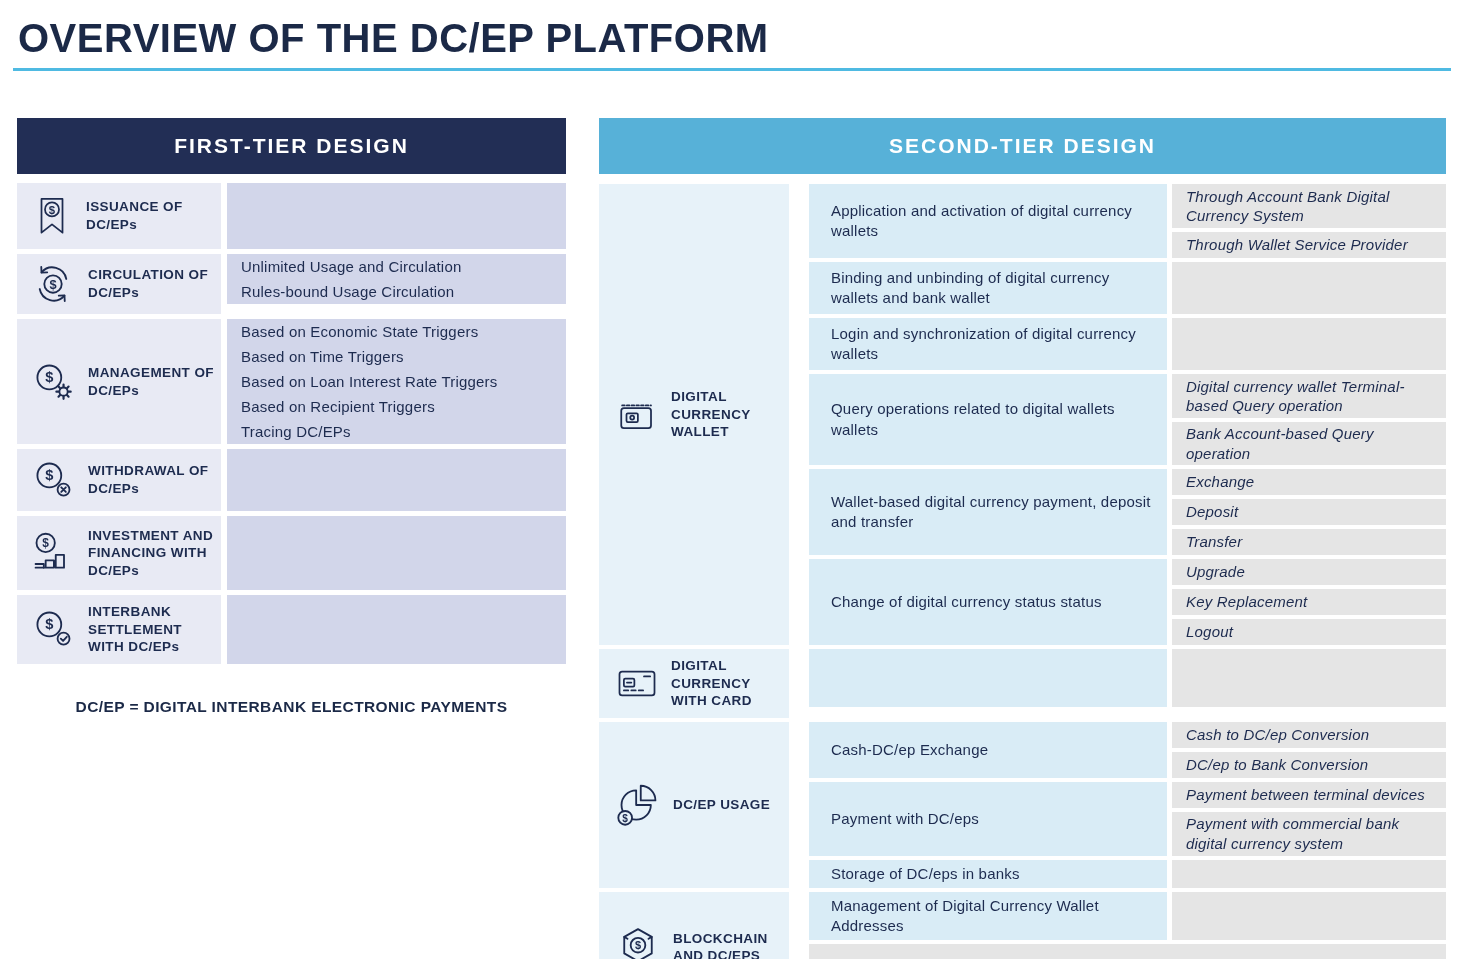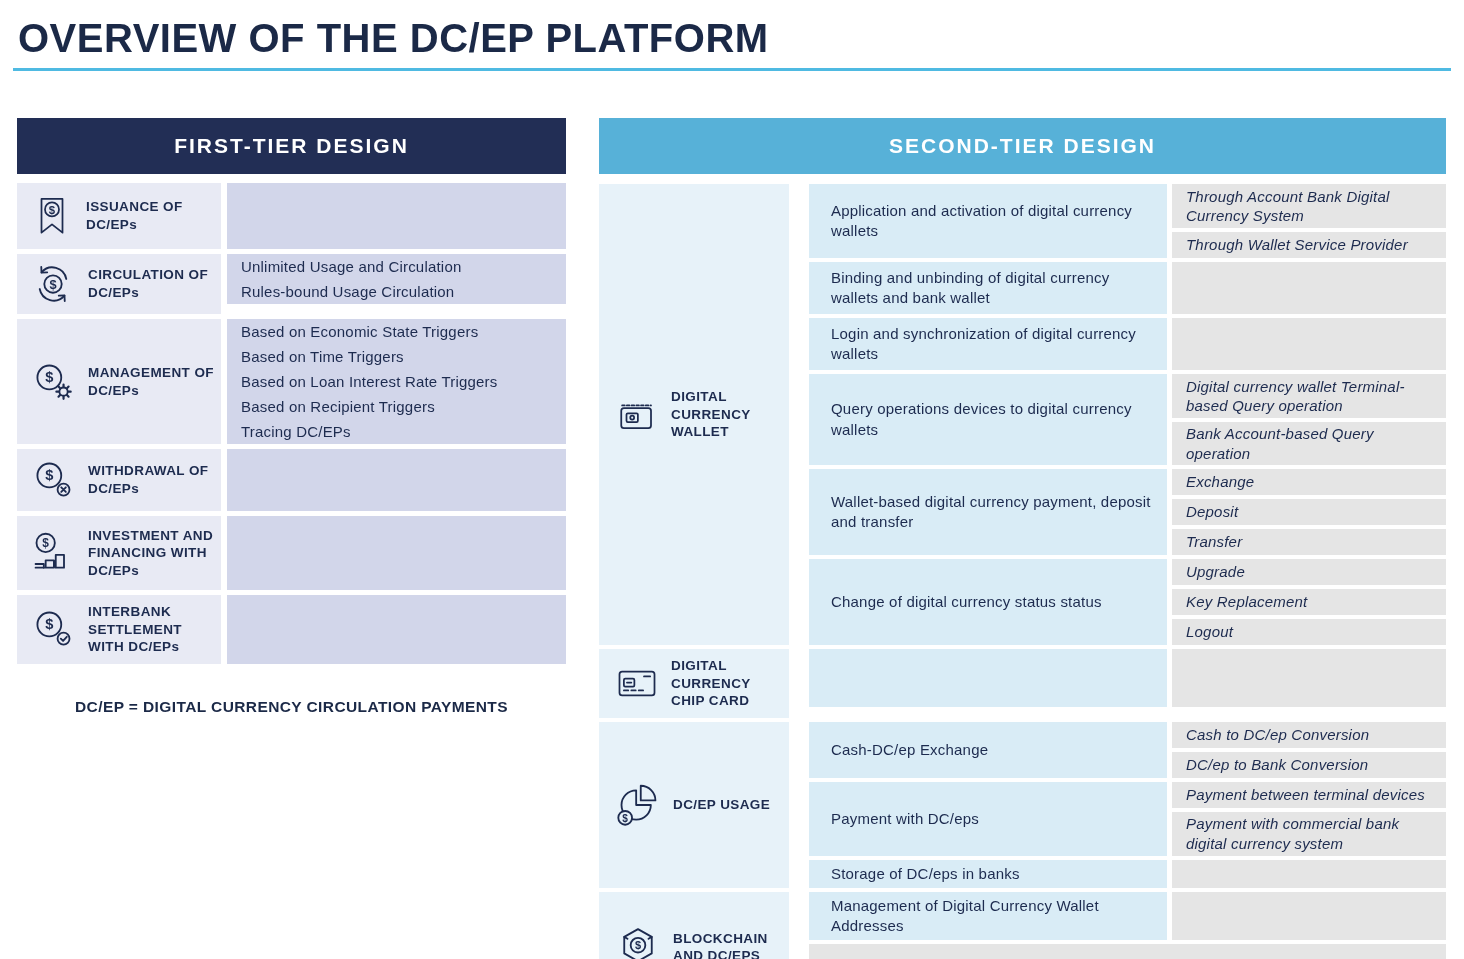--- a/index.html
+++ b/index.html
@@ -193,21 +193,21 @@
               </svg>
             </span>
             <span class="lbl">INTERBANK SETTLEMENT WITH DC/EPs</span>
           </div>
           <div class="ldata">
             <div class="dcell fill" style="min-height:68px"></div>
           </div>
         </div>
 
       </div>
-      <div class="footnote">DC/EP = DIGITAL CURRENCY CIRCULATION PAYMENTS</div>
+      <div class="footnote">DC/EP = DIGITAL INTERBANK ELECTRONIC PAYMENTS</div>
     </section>
 
     <section class="panel-right">
       <header class="hdr hdr-blue">SECOND-TIER DESIGN</header>
       <div class="sections">
 
         <div class="rsection">
           <div class="rlabel">
             <span class="icon">
               <svg width="42" height="42" viewBox="0 0 48 48">
@@ -237,21 +237,21 @@
             </div>
 
             <div class="rfeat">
               <div class="rmid h2">Login and synchronization of digital currency wallets</div>
               <div class="rsubs">
                 <div class="rsub fill"></div>
               </div>
             </div>
 
             <div class="rfeat">
-              <div class="rmid">Query operations devices to digital currency wallets</div>
+              <div class="rmid">Query operations related to digital wallets wallets</div>
               <div class="rsubs">
                 <div class="rsub h2">Digital currency wallet Terminal-based Query operation</div>
                 <div class="rsub">Bank Account-based Query operation</div>
               </div>
             </div>
 
             <div class="rfeat">
               <div class="rmid">Wallet-based digital currency payment, deposit and transfer</div>
               <div class="rsubs">
                 <div class="rsub">Exchange</div>
@@ -276,21 +276,21 @@
           <div class="rlabel">
             <span class="icon">
               <svg width="42" height="42" viewBox="0 0 48 48">
                 <rect x="4" y="11" width="40" height="27" rx="3"></rect>
                 <rect x="9" y="19" width="12" height="9" rx="1.5"></rect>
                 <path d="M12.5 23.5h5"></path>
                 <path d="M32 16.5h7"></path>
                 <path d="M9 32.5h5M17.5 32.5h5M26 32.5h5"></path>
               </svg>
             </span>
-            <span class="lbl">DIGITAL CURRENCY CHIP CARD</span>
+            <span class="lbl">DIGITAL CURRENCY WITH CARD</span>
           </div>
           <div class="rfeatures">
             <div class="rfeat">
               <div class="rmid fill" style="min-height:58px"></div>
               <div class="rsubs">
                 <div class="rsub fill"></div>
               </div>
             </div>
           </div>
         </div>

